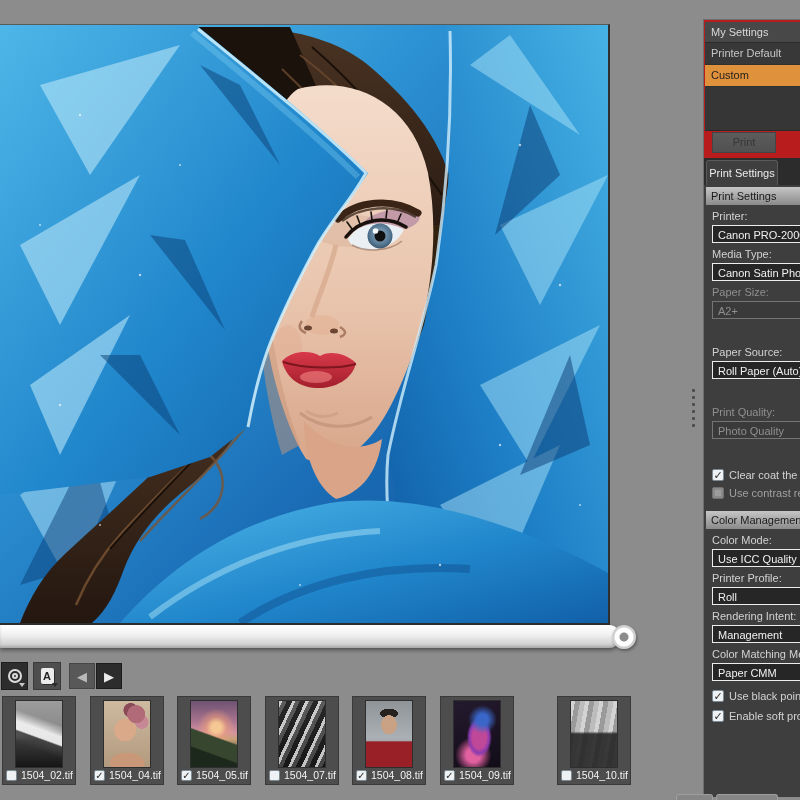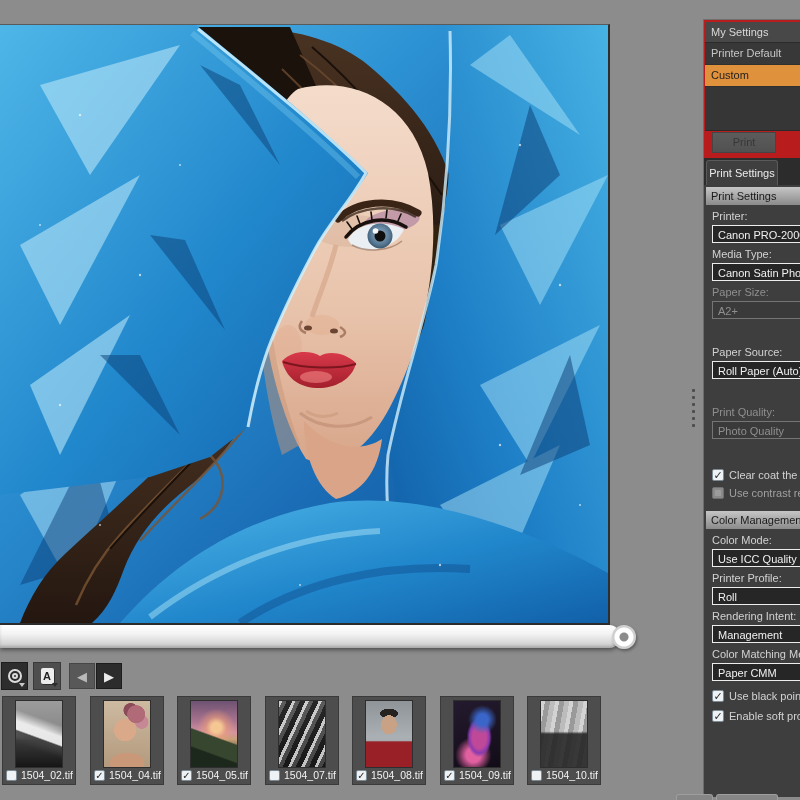--- a/index.html
+++ b/index.html
@@ -446,19 +446,19 @@
     <span class="fname">1504_08.tif</span>
   </div>
 </div>
 <div class="tile" style="left:440px">
   <div class="thumb t6"></div>
   <div class="caption">
     <span class="cb checked">✓</span>
     <span class="fname">1504_09.tif</span>
   </div>
 </div>
-<div class="tile" style="left:527px">
+<div class="tile" style="left:557px">
   <div class="thumb t7"></div>
   <div class="caption">
     <span class="cb"></span>
     <span class="fname">1504_10.tif</span>
   </div>
 </div>
 
 </body></html>

